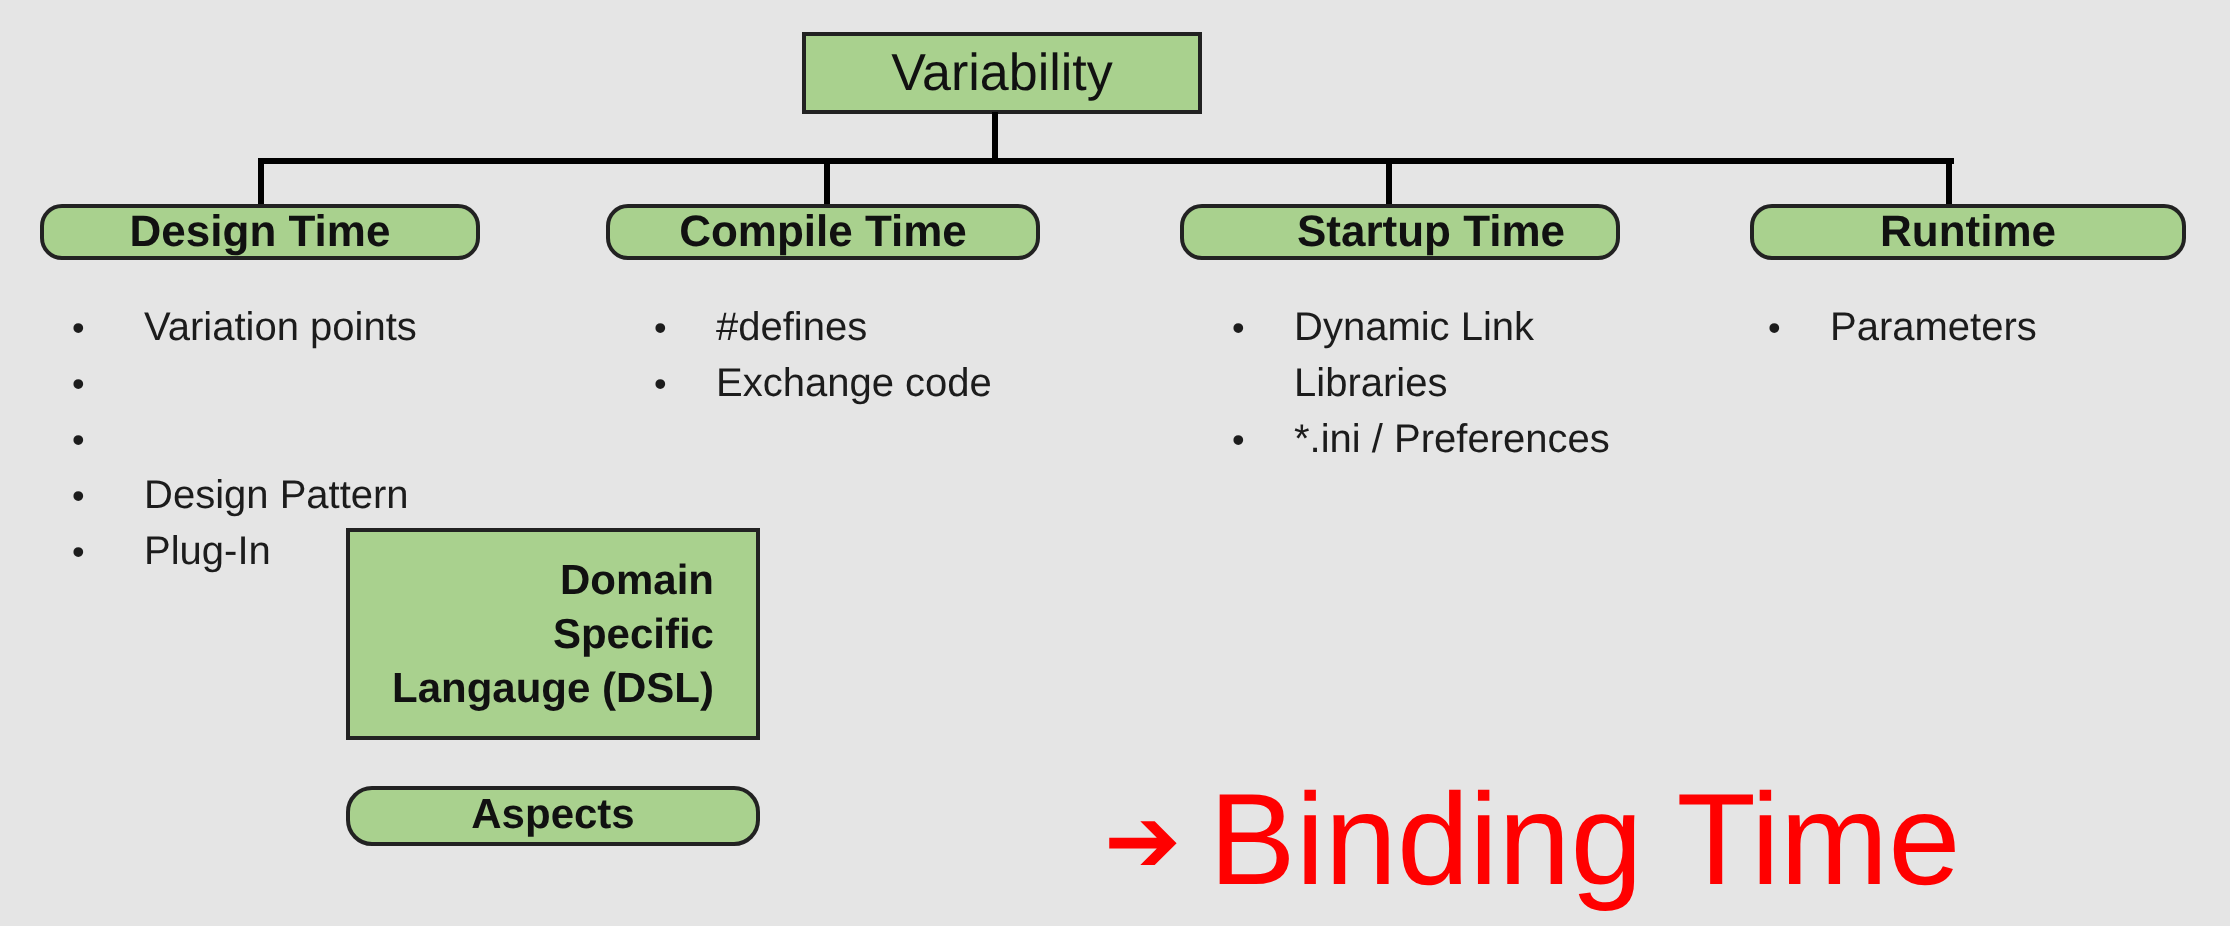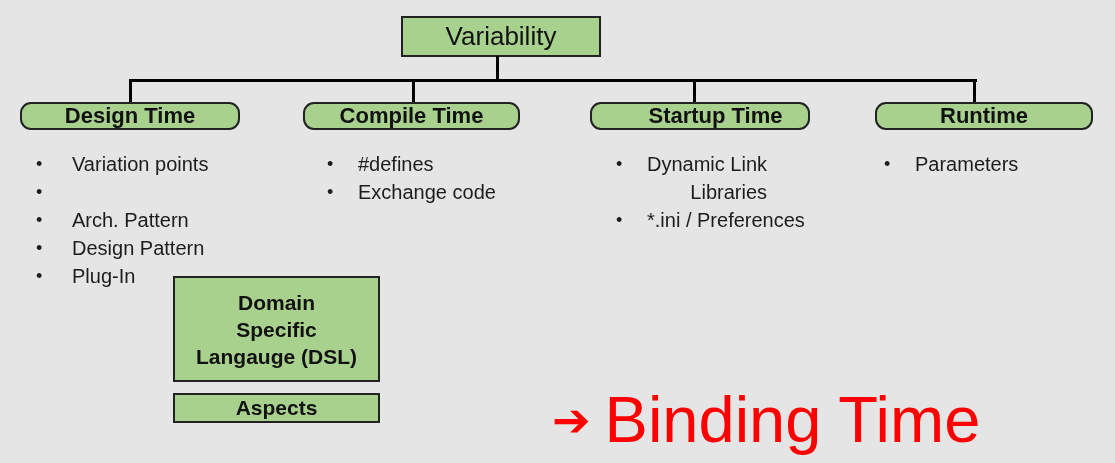--- a/index.html
+++ b/index.html
@@ -65,31 +65,31 @@
     line-height: 28px;
     align-items: flex-start;
   }
   .bullet {
     flex: 0 0 33px;
     padding-left: 2px;
     font-size: 18px;
     line-height: 28px;
   }
   .list-design .bullet { flex-basis: 38px; }
-  .li-text { white-space: pre-line; text-align: right; }
+  .li-text { white-space: pre-line; }
   .small-note { font-size: 15px; }
 
   .dsl-box {
-    left: 173px; top: 276px; width: 207px; height: 106px;
+    left: 173px; top: 264px; width: 207px; height: 106px;
     font-size: 21px; font-weight: bold;
-    line-height: 27px; white-space: pre-line;
+    line-height: 27px; white-space: pre-line; text-align: right;
   }
   .aspects-box {
     left: 173px; top: 393px; width: 207px; height: 30px;
-    font-size: 21px; font-weight: bold;
+    font-size: 21px; font-weight: bold; border-radius: 13px;
   }
 
   .annotation {
     position: absolute;
     left: 552px; top: 386px;
     display: flex;
     align-items: center;
     color: var(--annotation-red);
     white-space: nowrap;
   }
@@ -126,21 +126,20 @@
   <div class="list list-design">
     <div class="li">
       <span class="bullet">•</span>
       <span class="li-text">Variation points</span>
     </div>
     <div class="li">
       <span class="bullet">•</span>
     </div>
     <div class="li">
       <span class="bullet">•</span>
-      <span class="li-text">Arch. Pattern</span>
     </div>
     <div class="li">
       <span class="bullet">•</span>
       <span class="li-text">Design Pattern</span>
     </div>
     <div class="li">
       <span class="bullet">•</span>
       <span class="li-text">Plug-In</span>
     </div>
   </div>

